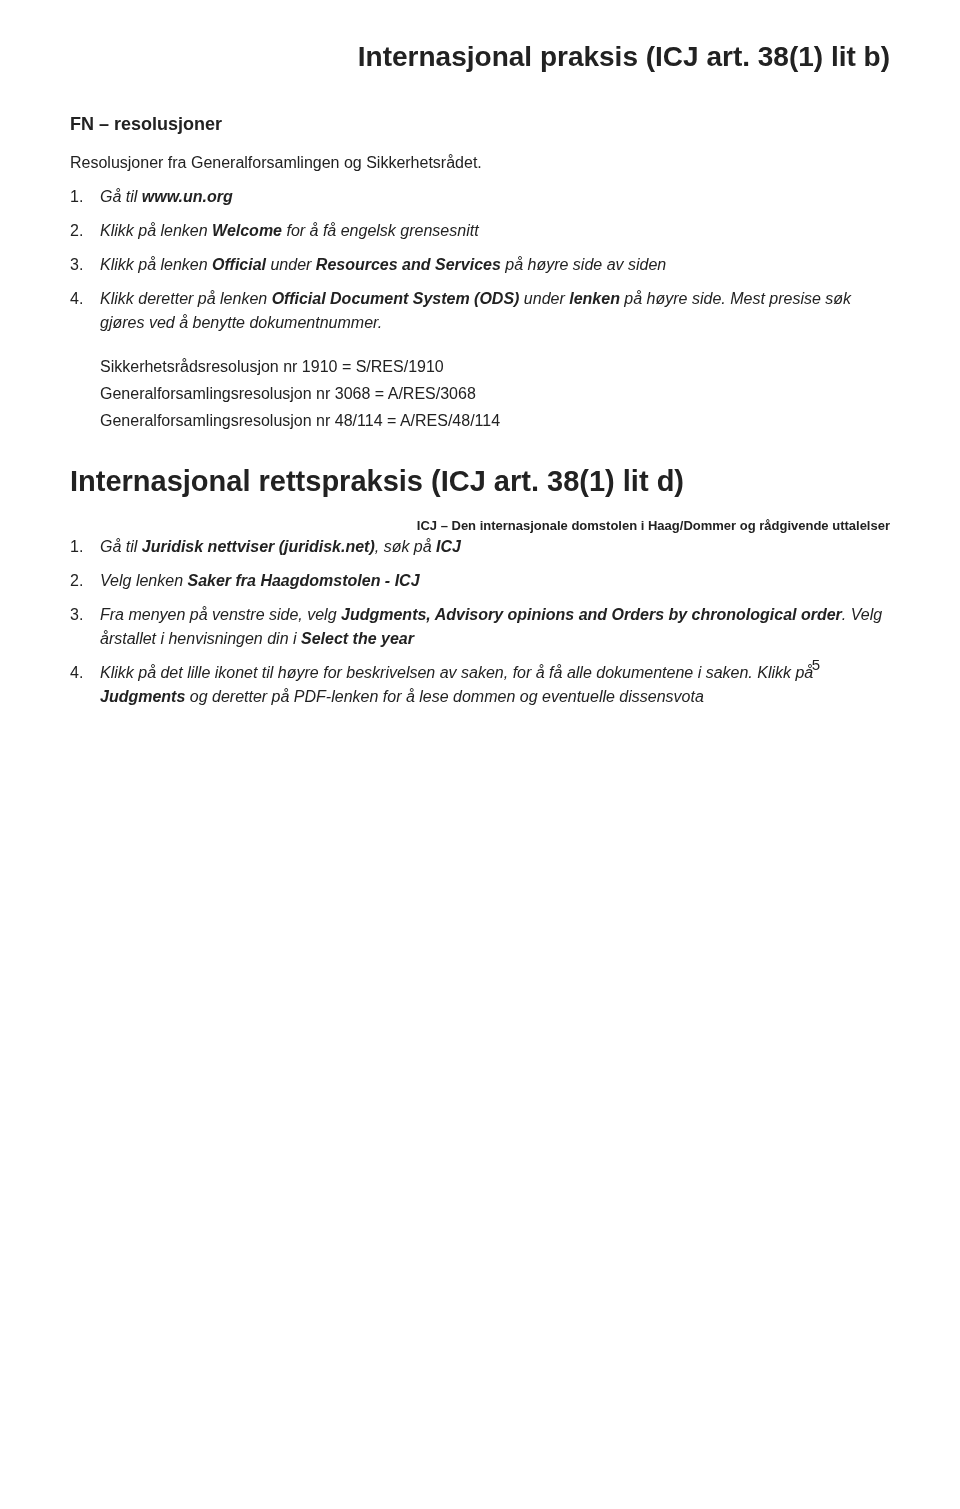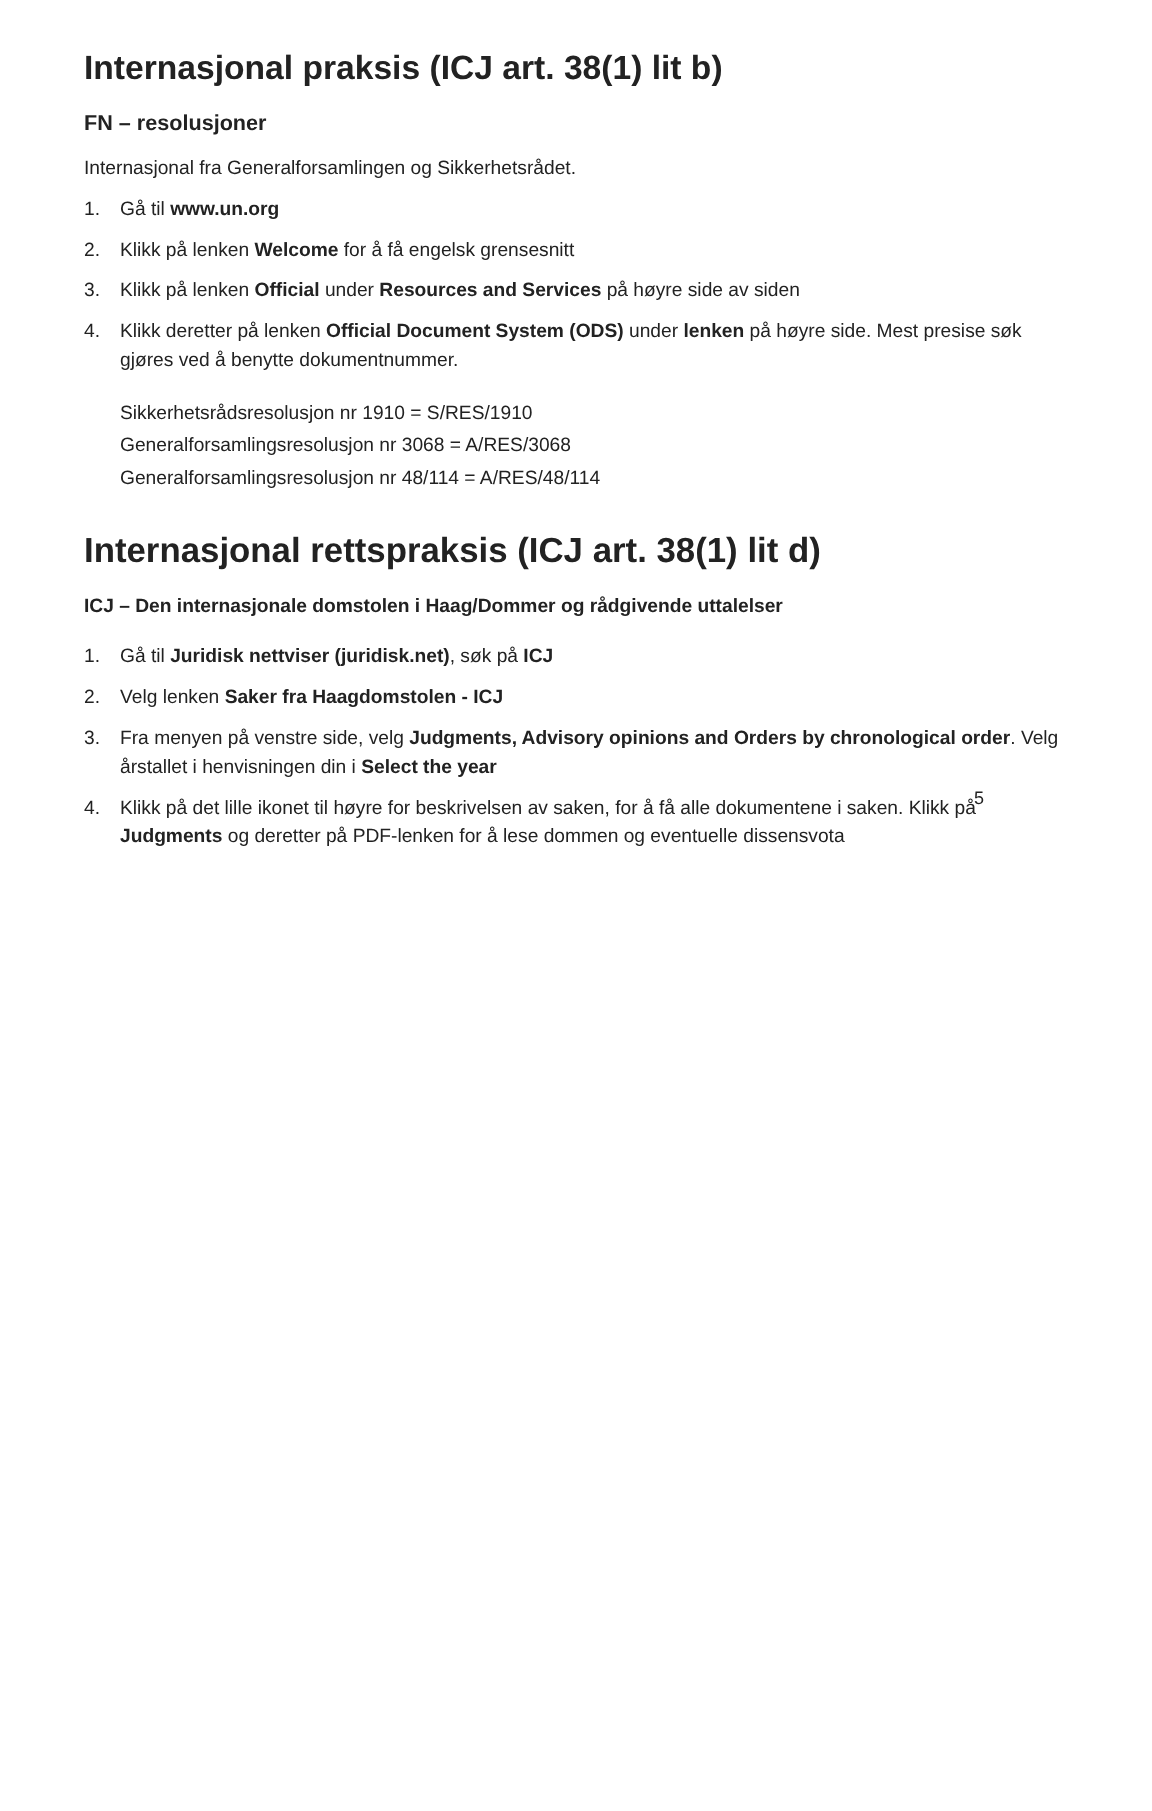--- a/index.html
+++ b/index.html
@@ -14,22 +14,23 @@
       font-size: 16px;
       color: #222222;
       width: 960px;
       min-height: 1509px;
       padding: 40px 70px 60px 70px;
     }
 
     .page-main-title {
       font-size: 28px;
       font-weight: bold;
-      margin-bottom: 16px;
+      margin-bottom: 38px;
       line-height: 1.2;
+      text-align: right;
     }
 
     .section-intro {
       font-size: 16px;
       margin-bottom: 10px;
       line-height: 1.5;
     }
 
     .section-subtitle {
       font-size: 18px;
@@ -52,44 +53,45 @@
       font-size: 16px;
     }
 
     .numbered-list li .num {
       min-width: 22px;
       font-weight: normal;
     }
 
     .numbered-list li .text {
       flex: 1;
+      font-style: italic;
     }
 
     .bold {
       font-weight: bold;
     }
 
     .doc-format-block {
       margin: 18px 0 30px 30px;
       font-size: 16px;
       line-height: 1.7;
     }
 
     .section-title-2 {
       font-size: 29px;
       font-weight: bold;
       margin: 10px 0 18px 0;
       line-height: 1.2;
     }
 
     .section-subtitle-2 {
-      font-size: 16px;
+      font-size: 13px;
       font-weight: bold;
-      margin-bottom: 18px;
       line-height: 1.4;
+      text-align: right;
     }
 
     .page-number {
       position: absolute;
       bottom: 36px;
       right: 70px;
       font-size: 15px;
       color: #222;
     }
 
@@ -100,21 +102,21 @@
 </head>
 <body>
 
 <div class="page-wrapper">
 
   <h1 class="page-main-title">Internasjonal praksis (ICJ art. 38(1) lit b)</h1>
 
 
   <p class="section-subtitle">FN – resolusjoner</p>
 
-  <p class="section-intro">Internasjonal fra Generalforsamlingen og Sikkerhetsrådet.</p>
+  <p class="section-intro">Resolusjoner fra Generalforsamlingen og Sikkerhetsrådet.</p>
 
   <ol class="numbered-list">
     <li>
       <span class="num">1.</span>
       <span class="text">Gå til <span class="bold">www.un.org</span></span>
     </li>
     <li>
       <span class="num">2.</span>
       <span class="text">Klikk på lenken <span class="bold">Welcome</span> for å få engelsk grensesnitt</span>
     </li>

